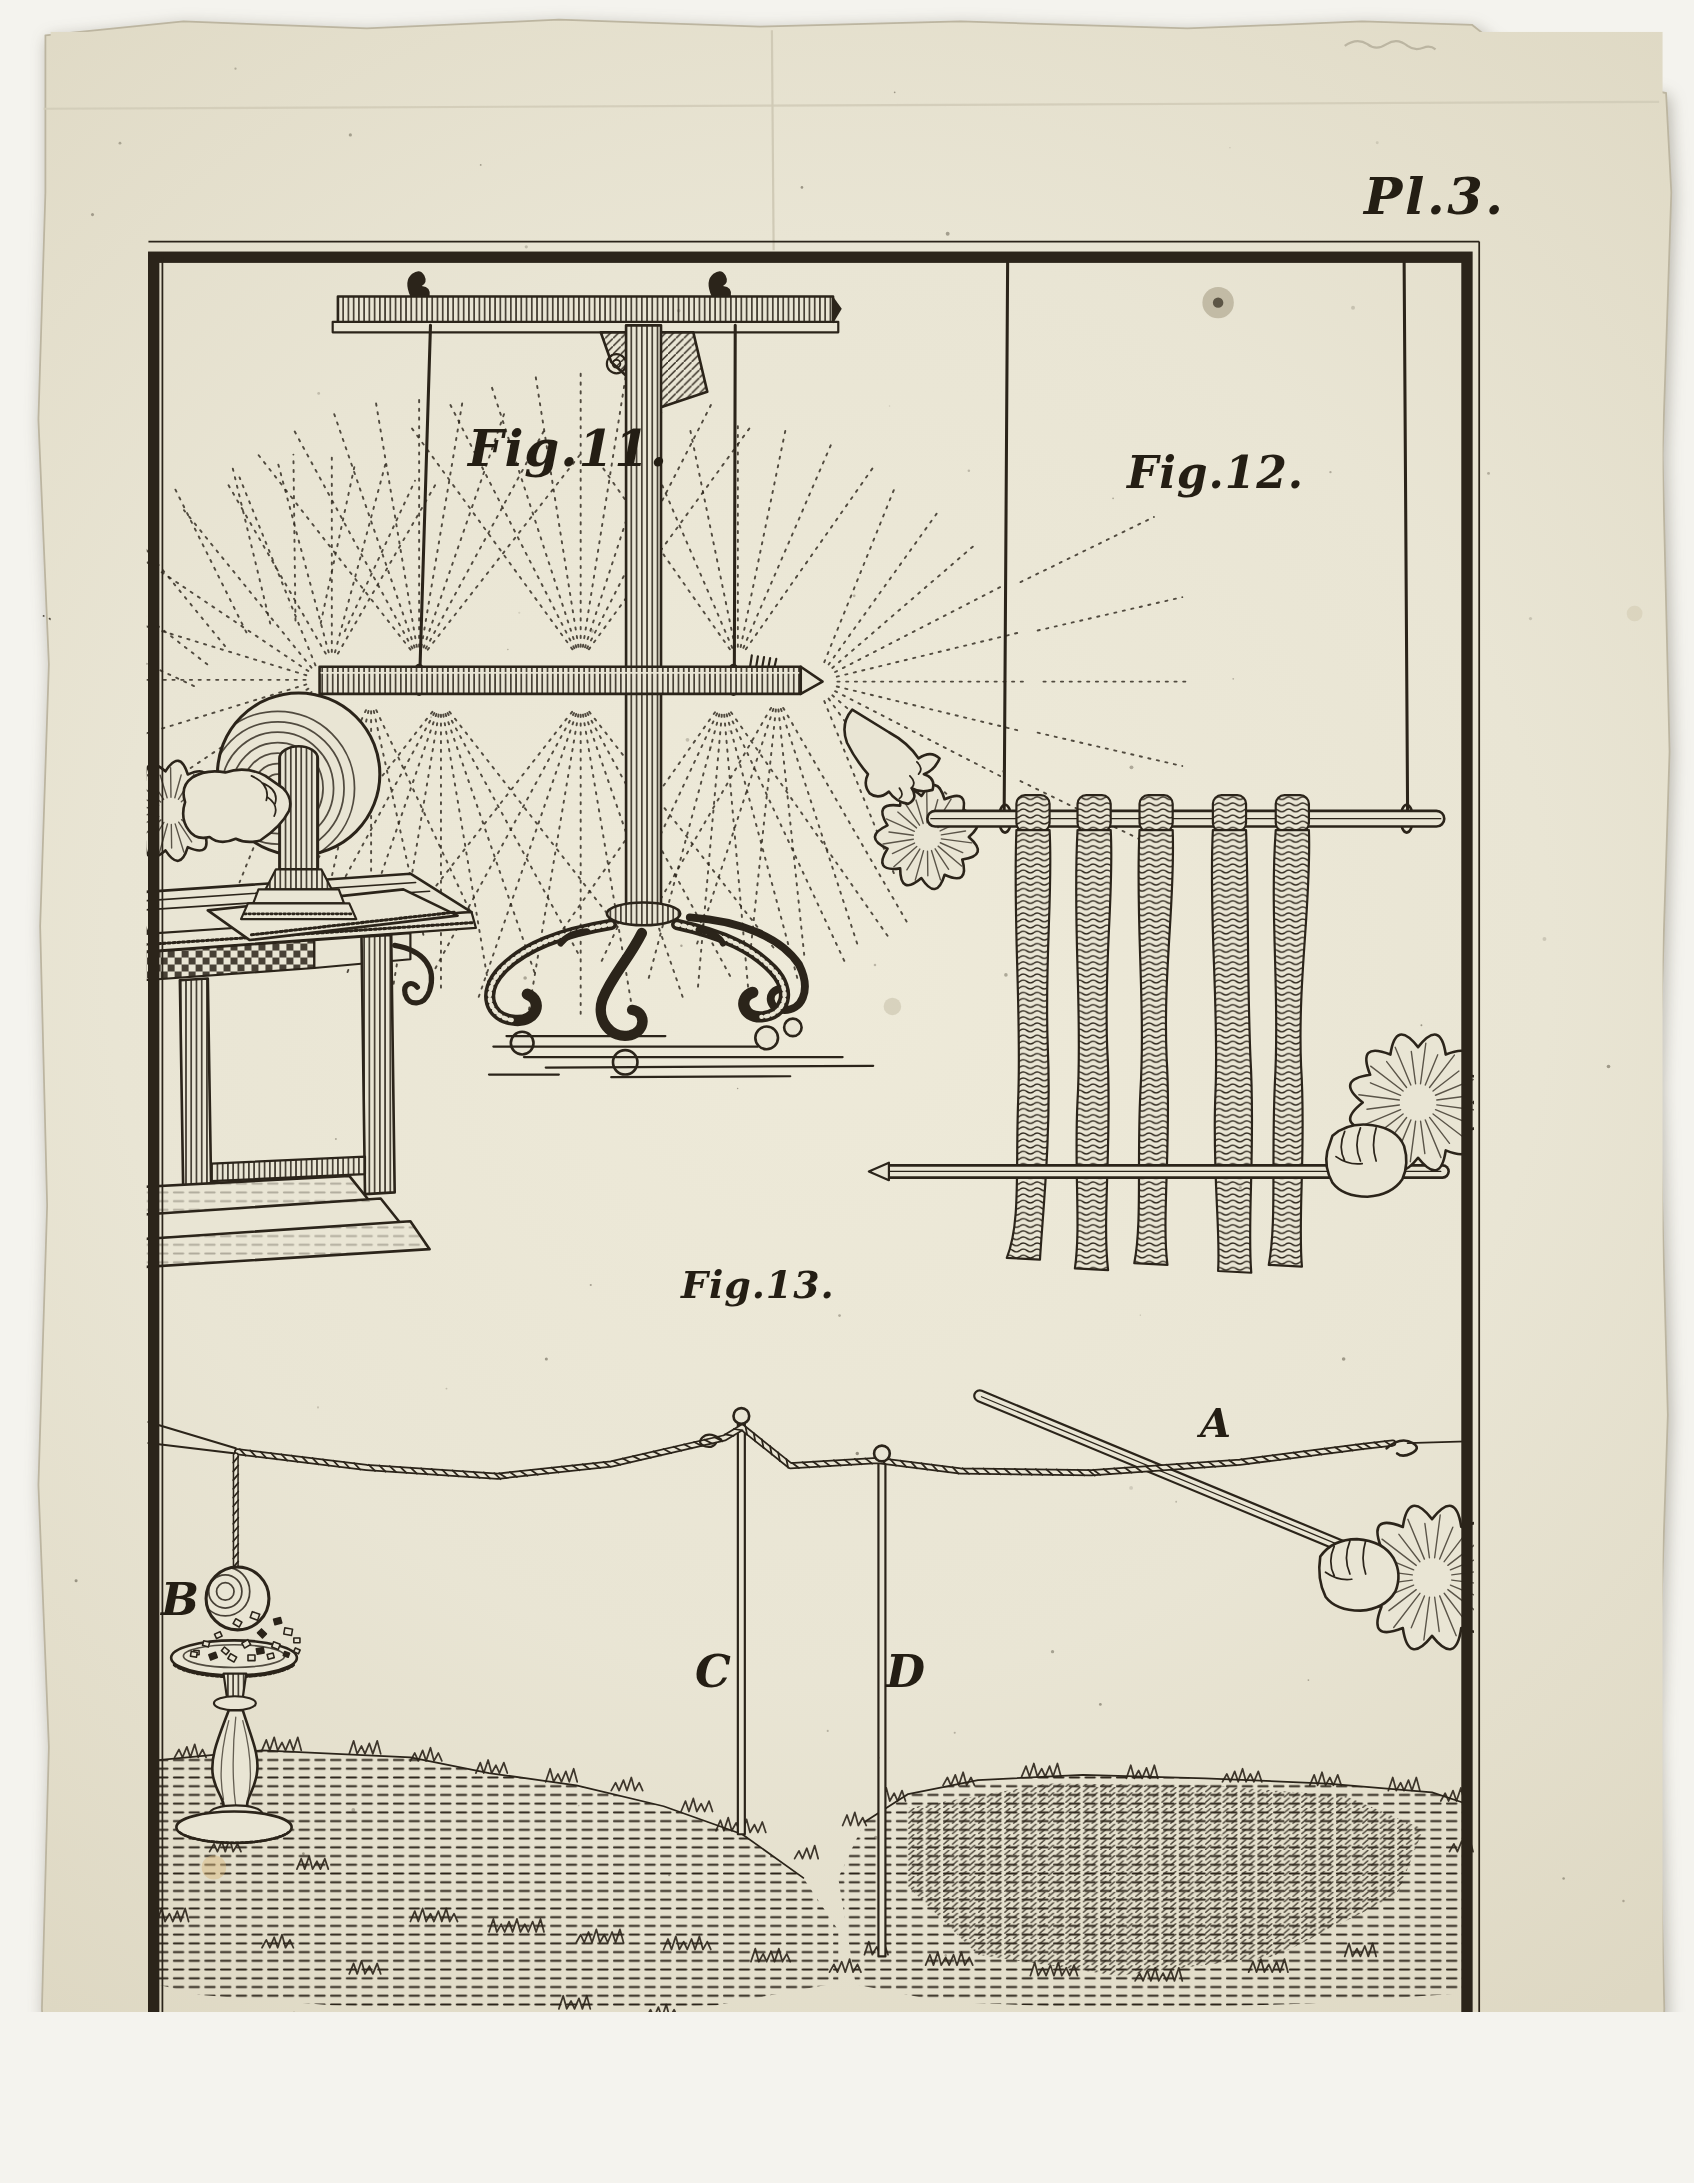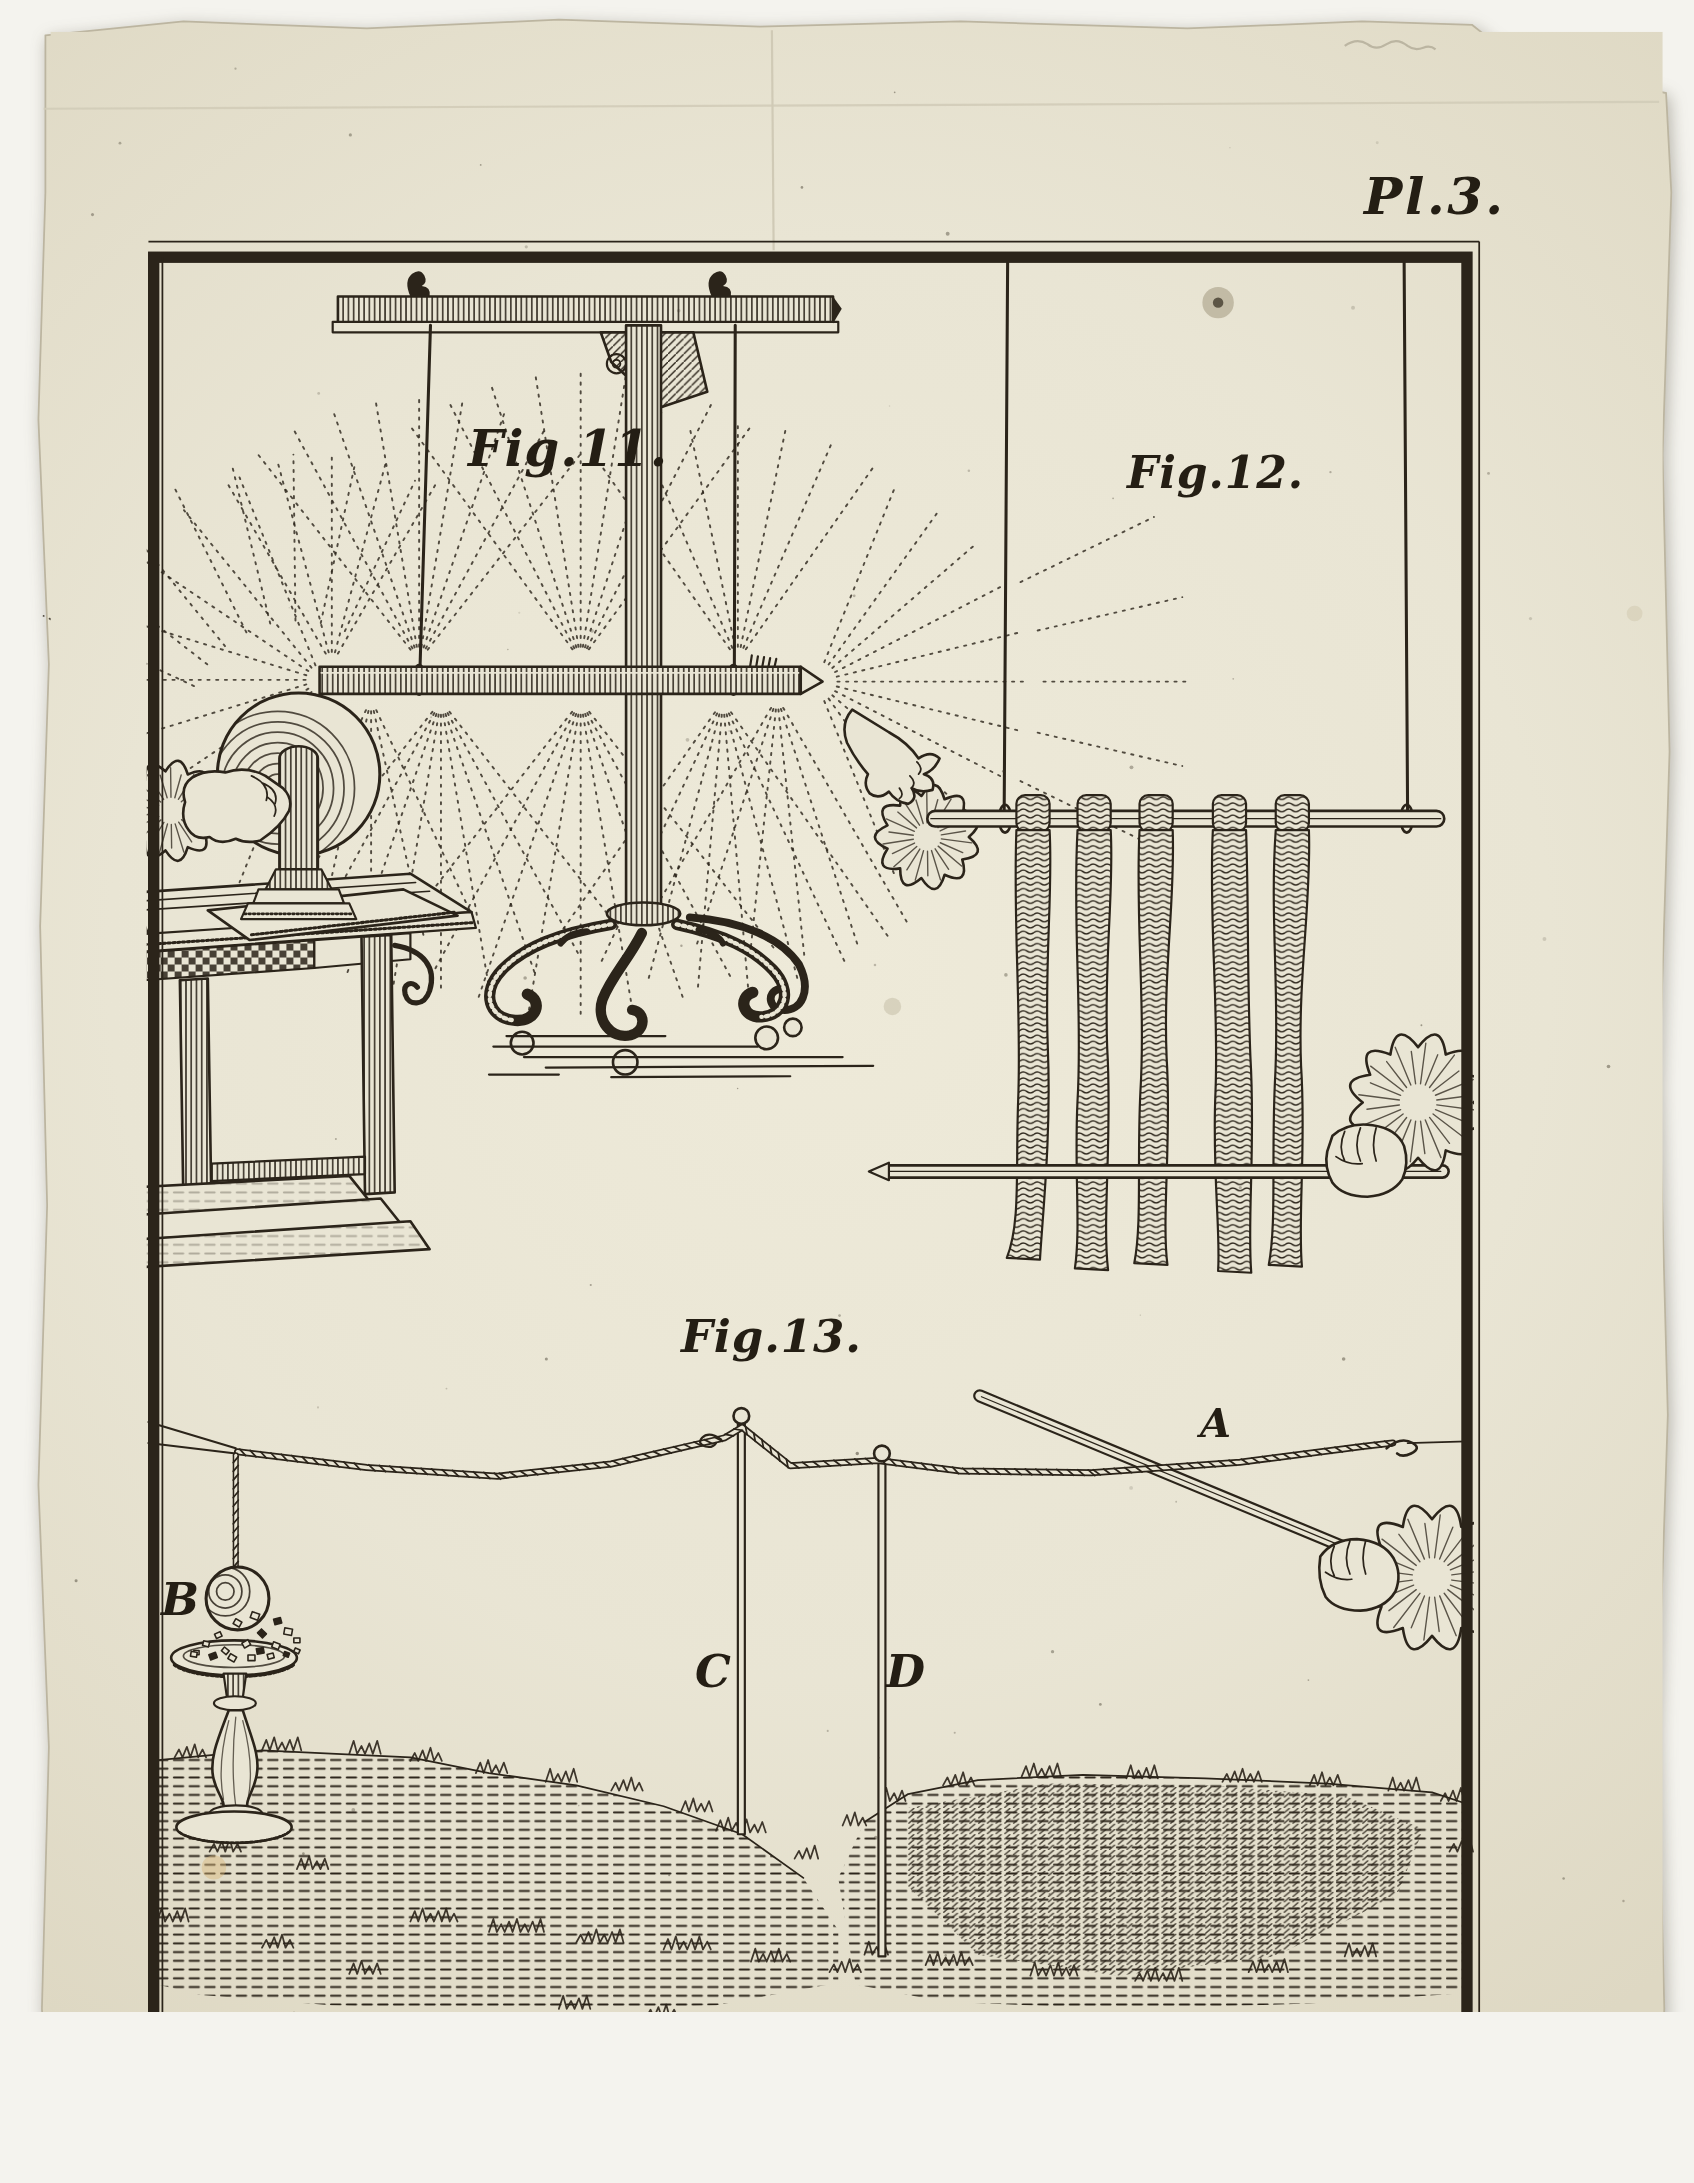--- a/index.html
+++ b/index.html
@@ -5,21 +5,21 @@
   html,body{margin:0;padding:0;background:#f4f3ee;}
   .canvas{position:relative;width:1694px;height:2012px;overflow:hidden;
           font-family:"DejaVu Serif", serif;}
   .canvas svg{position:absolute;left:0;top:0;}
   .paper{filter:drop-shadow(3px 5px 9px rgba(70,62,45,.35));}
   .lbl{position:absolute;font-style:italic;font-weight:bold;color:#241e14;
        white-space:nowrap;letter-spacing:0.9px;line-height:1;}
   #lbl-pl{left:1364px;top:171px;font-size:51px;letter-spacing:2.6px;}
   #lbl-f11{left:468px;top:424px;font-size:50px;}
   #lbl-f12{left:1127px;top:451px;font-size:44px;}
-  #lbl-f13{left:681px;top:1314px;font-size:45px;}
+  #lbl-f13{left:681px;top:1266px;font-size:38px;}
   #lbl-a{left:1200px;top:1403px;font-size:40px;}
   #lbl-b{left:161px;top:1577px;font-size:45px;}
   #lbl-c{left:695px;top:1649px;font-size:45px;}
   #lbl-d{left:886px;top:1649px;font-size:45px;}
 </style>
 </head>
 <body>
 
 <div class="canvas">
 <svg width="1694" height="2184" viewBox="0 0 1940 2500" xmlns="http://www.w3.org/2000/svg">

